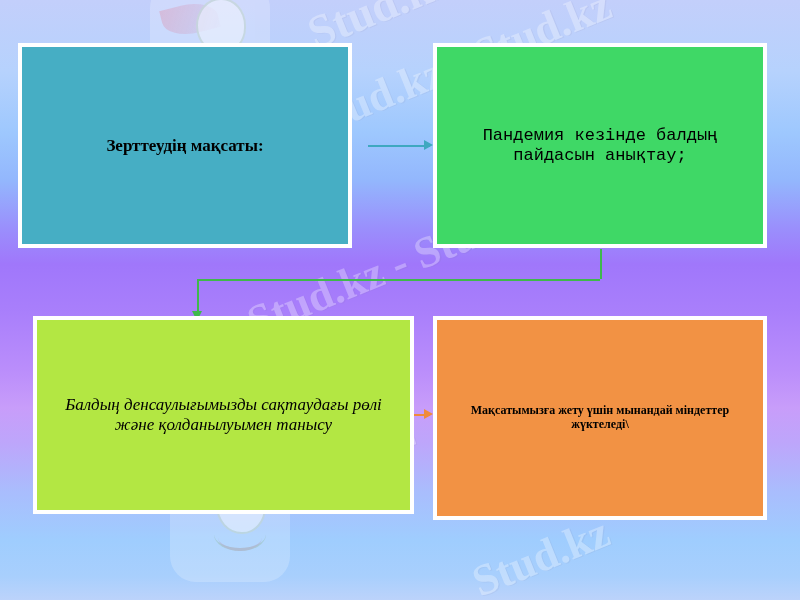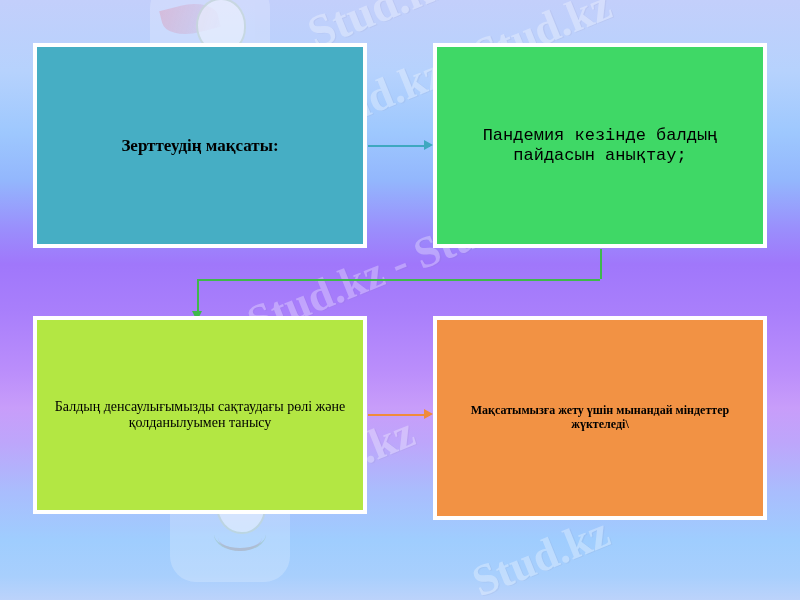--- a/index.html
+++ b/index.html
@@ -106,38 +106,39 @@
     display: flex;
     align-items: center;
     justify-content: center;
     text-align: center;
     color: #000000;
     line-height: 1.16;
   }
   .box .txt { padding: 0 10px; }
 
   #box-goal {
-    left: 33px; top: 43px;
+    left: 18px; top: 43px;
     width: 334px; height: 205px;
     background: #46aec4;
     font-size: 17px;
     font-weight: bold;
   }
   #box-pandemic {
     left: 433px; top: 43px;
     width: 334px; height: 205px;
     background: #3fd866;
     font-size: 17px;
     font-family: Liberation Mono, monospace;
   }
   #box-role {
     left: 33px; top: 316px;
-    width: 334px; height: 198px;
+    width: 381px; height: 198px;
     background: #b3e743;
-    font-size: 14px;
+    font-size: 17px;
+    font-style: italic;
   }
   #box-tasks {
     left: 433px; top: 316px;
     width: 334px; height: 204px;
     background: #f29244;
     font-size: 16px;
   }
   #box-tasks .bold-head {
     font-weight: bold;
     display: block;

